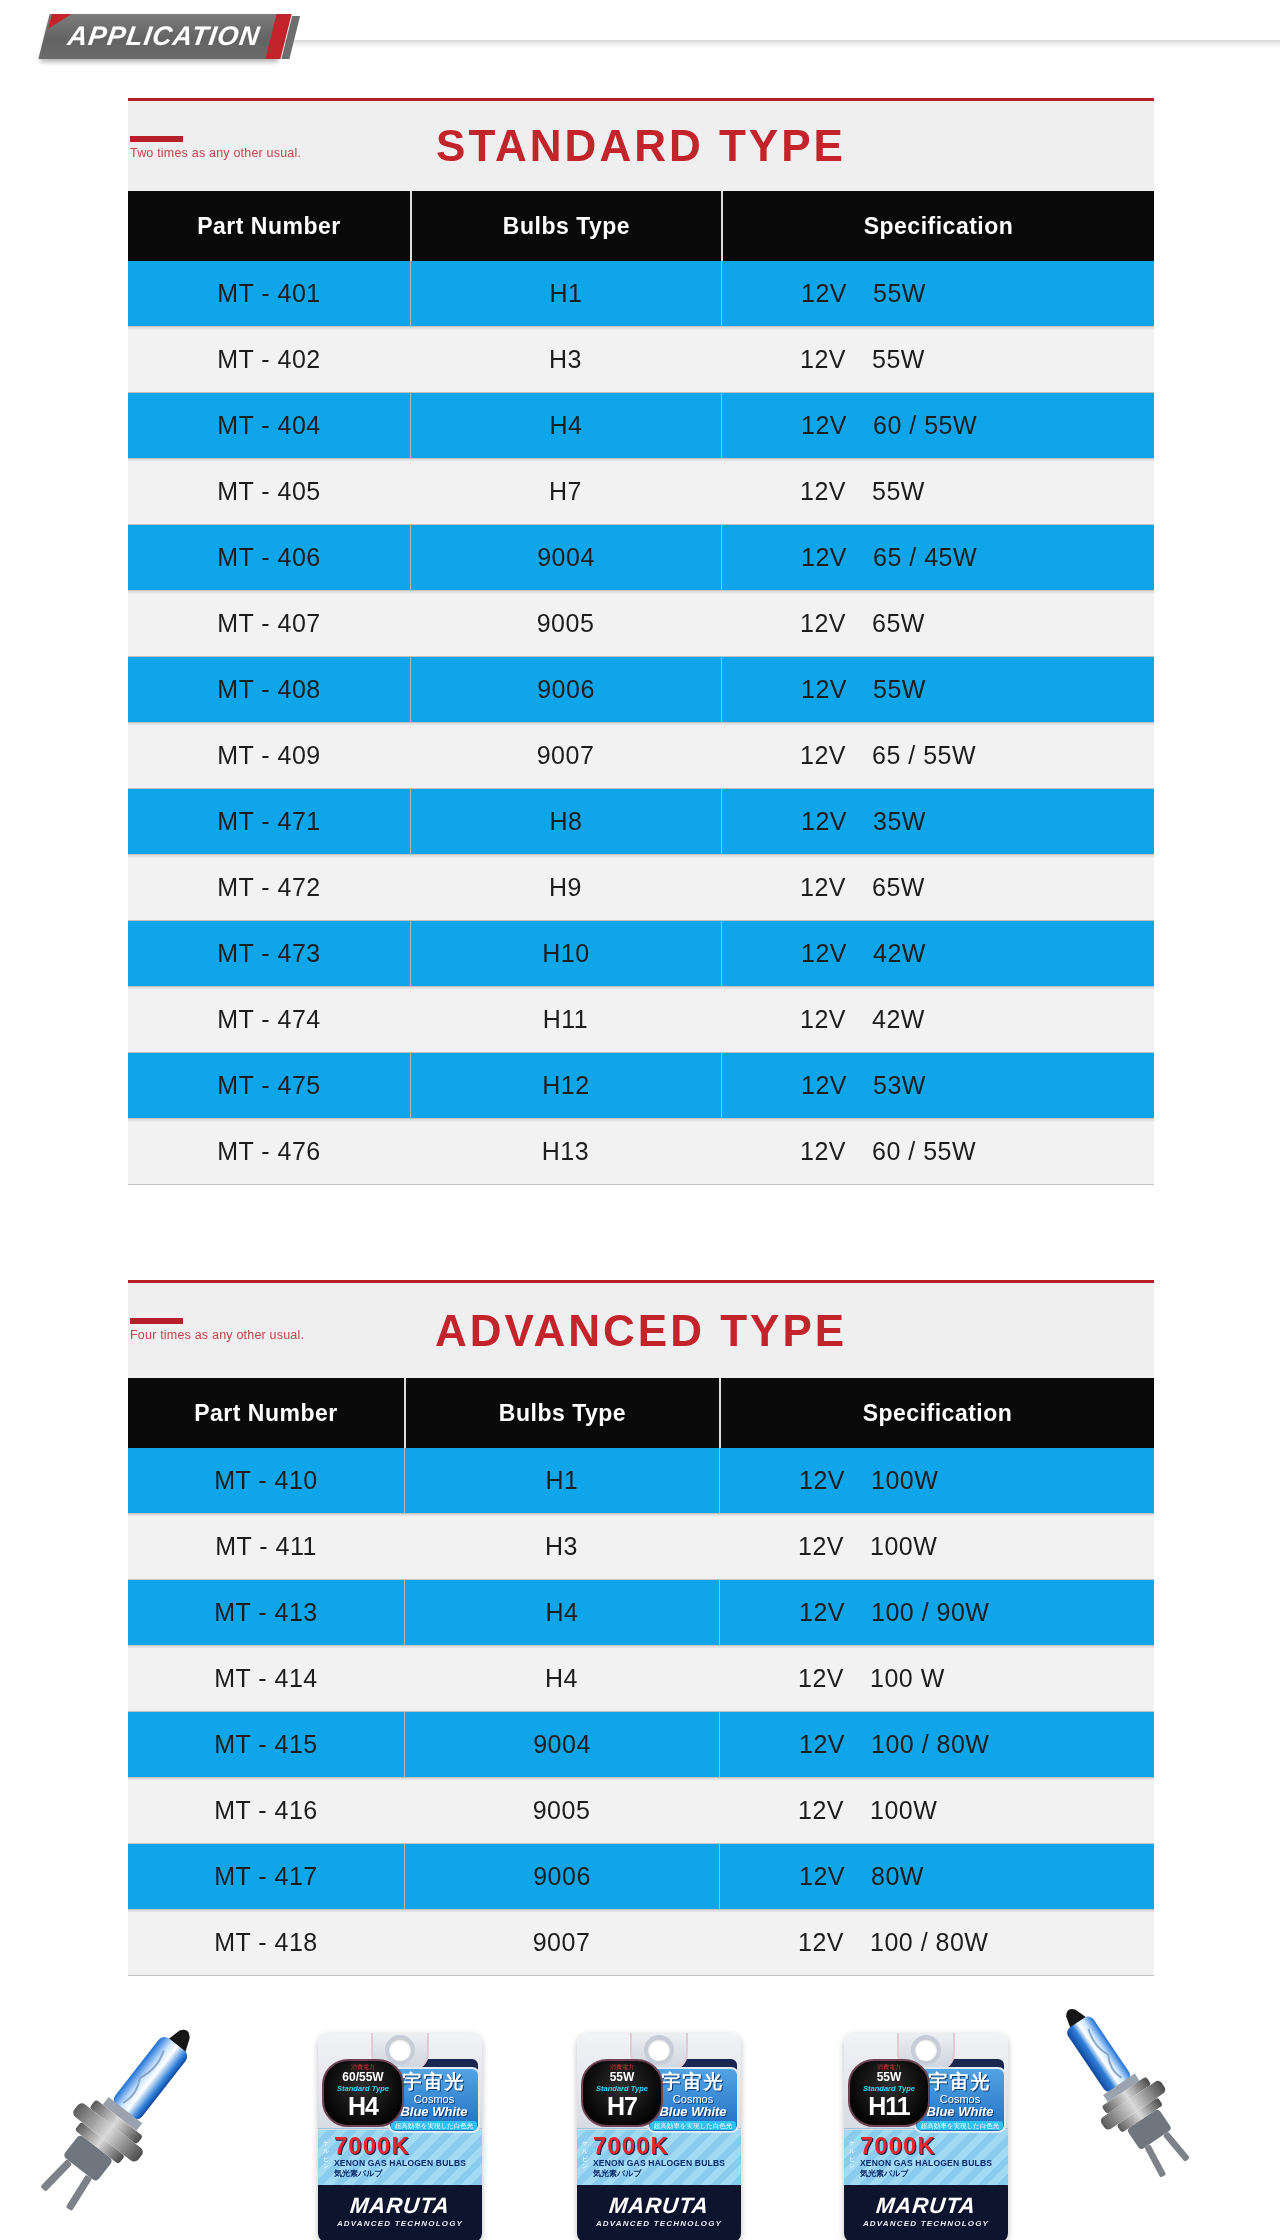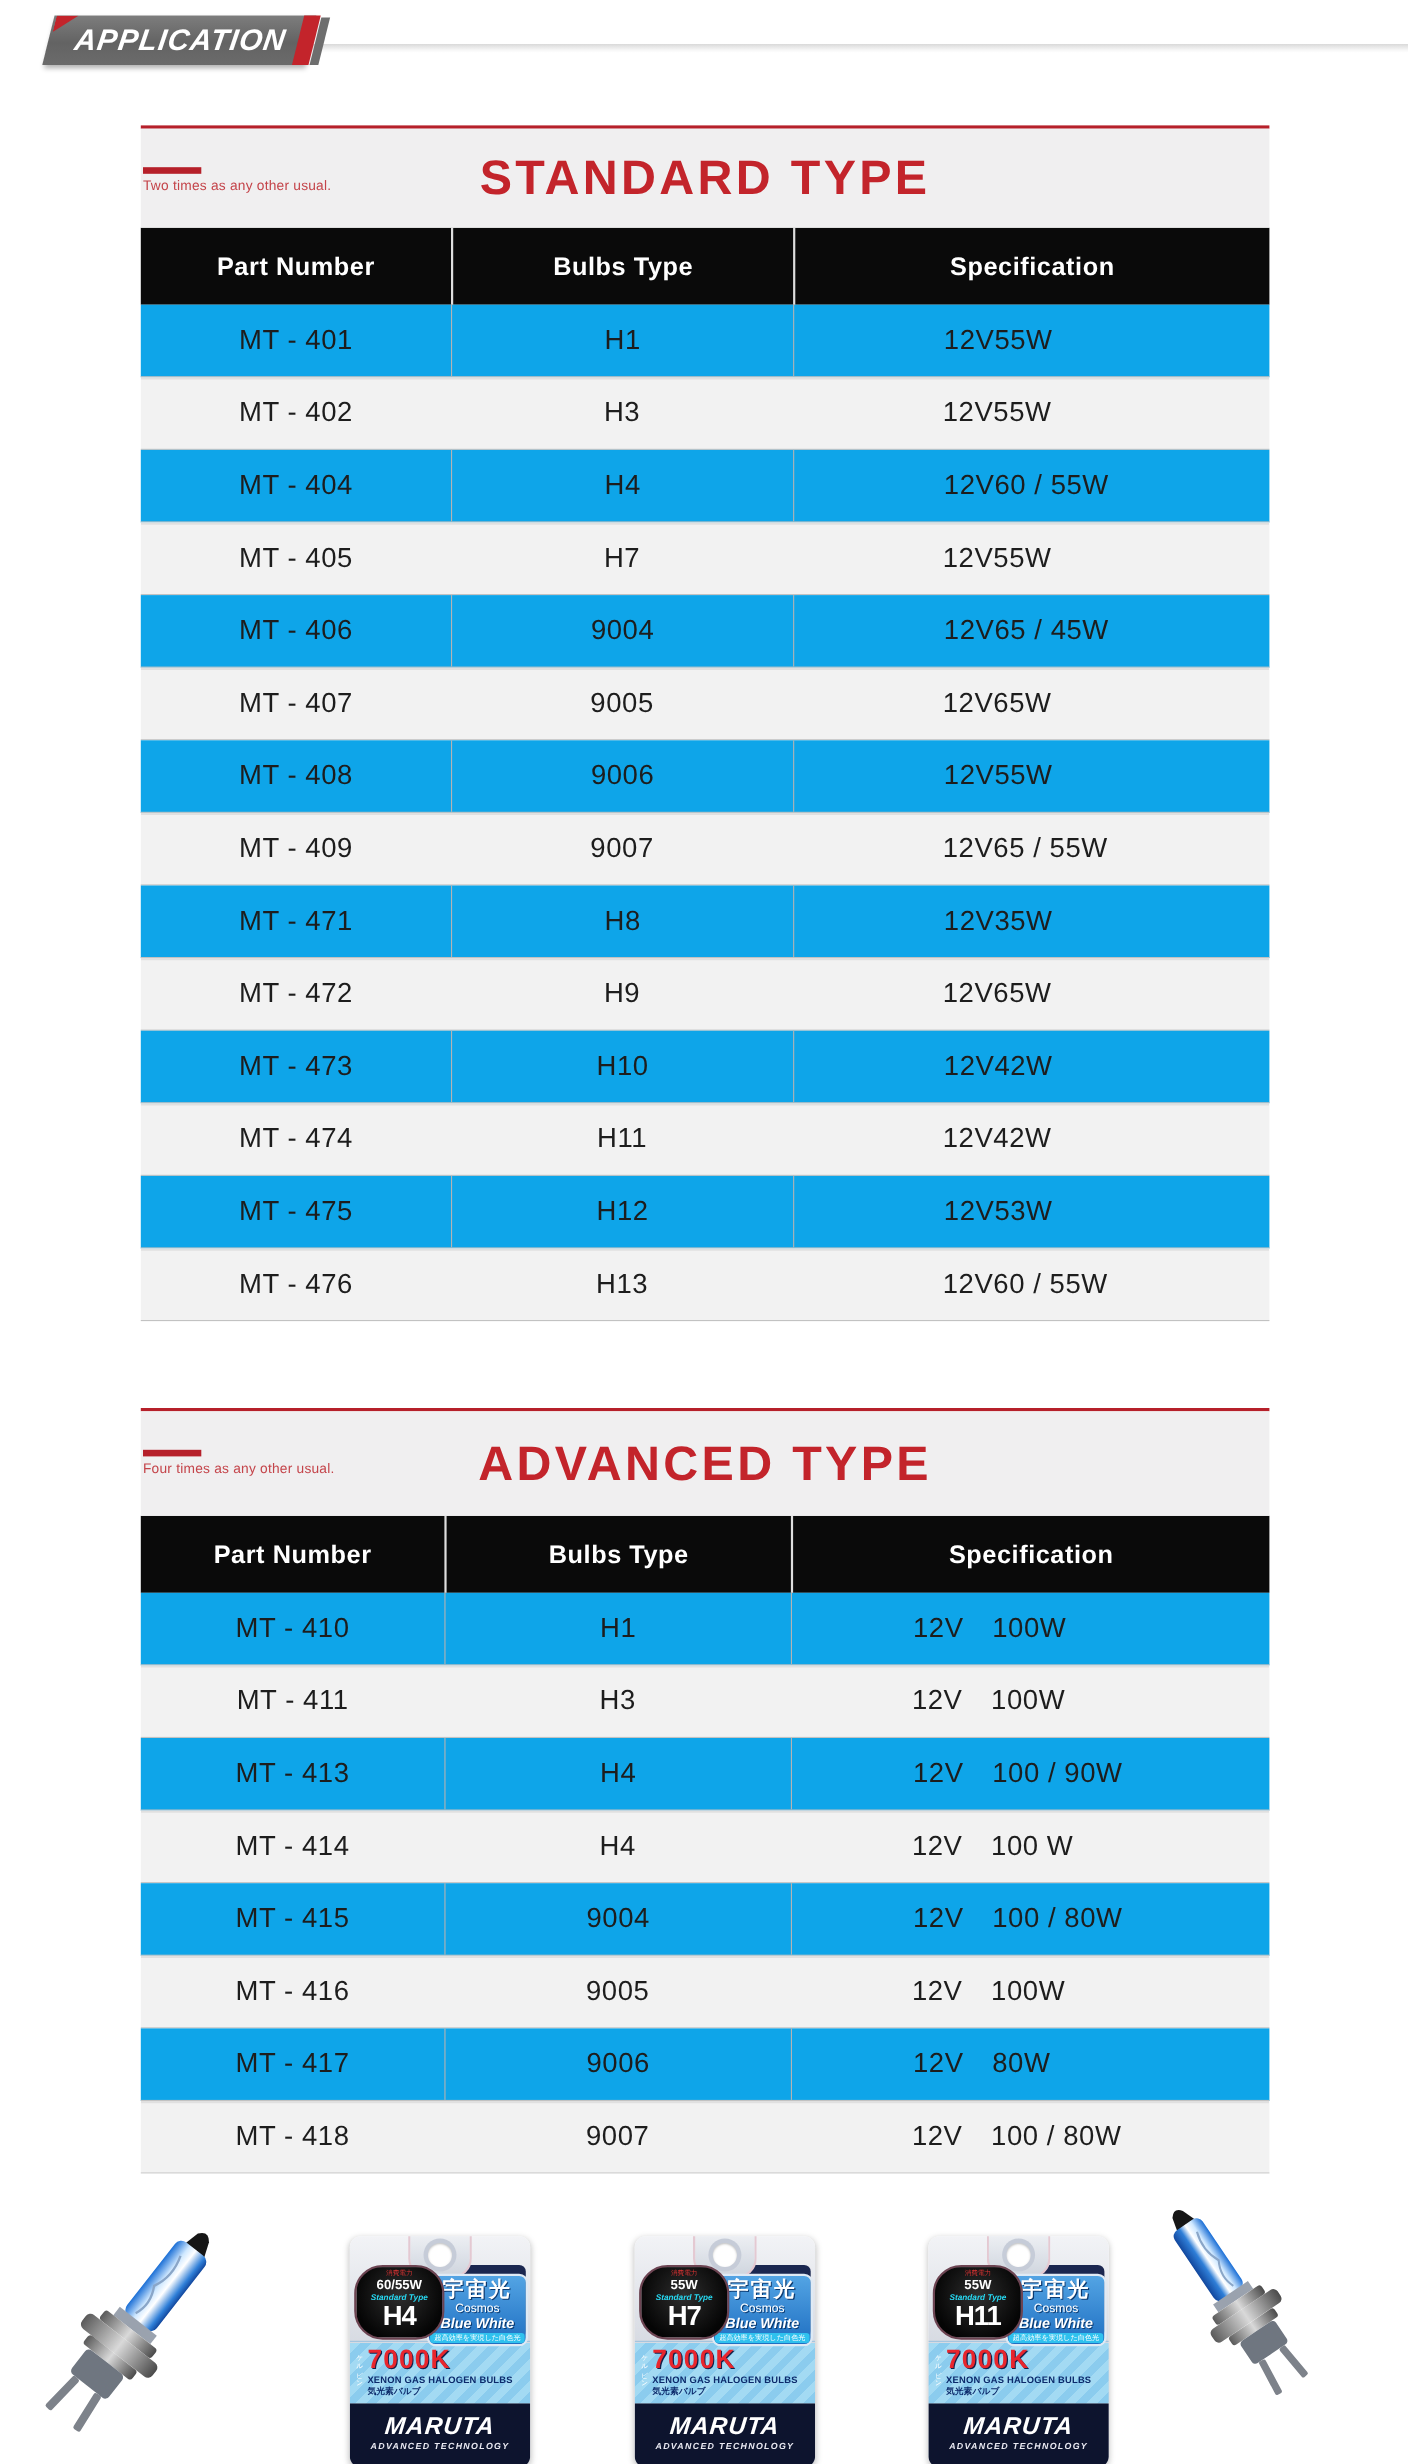--- a/index.html
+++ b/index.html
@@ -42,21 +42,21 @@
   .thead { height:70px; background:var(--header_bg); }
   .thead .hcell { display:flex; align-items:center; justify-content:center;
     color:#fff; font-weight:bold; font-size:23px; letter-spacing:.5px; }
   .thead .hc2, .thead .hc3 { border-left:2px solid #dedede; }
 
   .row { height:66px; border-bottom:1px solid #c2c2c2; background:#0ea5e9; }
   .row.alt { background:var(--row_alt_bg); box-shadow:inset 0 2px 0 rgba(0,0,0,.07); }
   .cell { display:flex; align-items:center; justify-content:center;
     font-size:25px; color:#1d1d1d; letter-spacing:.5px; height:100%; }
   .row:not(.alt) .c2, .row:not(.alt) .c3 { border-left:1px solid #b3b3b3; }
-  .cell.spec { justify-content:flex-start; padding-left:110px; }
+  .cell.spec { justify-content:flex-start; padding-left:79px; }
   .cell.spec .volt { display:inline-block; min-width:72px; }
 
   
   .strip { position:absolute; left:0; top:1976px; width:1280px; height:264px;
     background:#fff; overflow:hidden; }
   .bulb { position:absolute; }
   .bulb1 { left:55px; top:28px; transform:rotate(38deg); }
   .bulb2 { left:1075px; top:14px; transform:rotate(-34deg); }
 
   .pbox { position:absolute; top:57px; width:164px; height:210px; border-radius:10px;
@@ -115,21 +115,21 @@
 
   <div class="banner">
     <div class="banner-line"></div>
     <div class="banner-body">
       <div class="banner-red-right"></div>
       <div class="banner-gray-tail"></div>
       <span class="banner-label">APPLICATION</span>
     </div>
   </div>
 
-  <div class="section t1" style="top:114px;text-align:right;">
+  <div class="section t1" style="top:98px;">
     <div class="redline"></div>
     <div class="panel panel-t1">
       <div class="dash"></div>
       <div class="note">Two times as any other usual.</div>
       <div class="sec-title">STANDARD TYPE</div>
     </div>
     <div class="thead grid">
       <div class="hcell hc1">Part Number</div>
       <div class="hcell hc2">Bulbs Type</div>
       <div class="hcell hc3">Specification</div>

